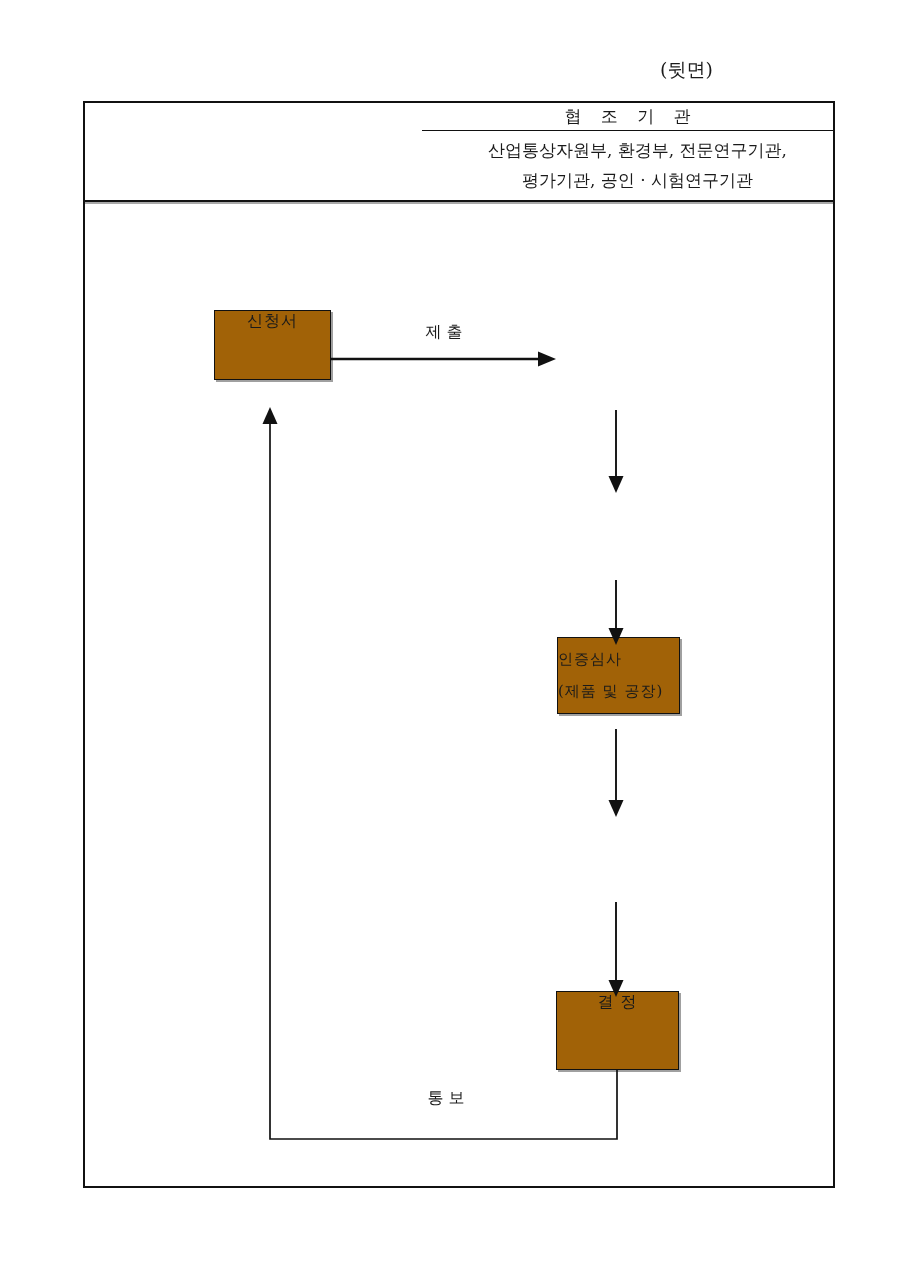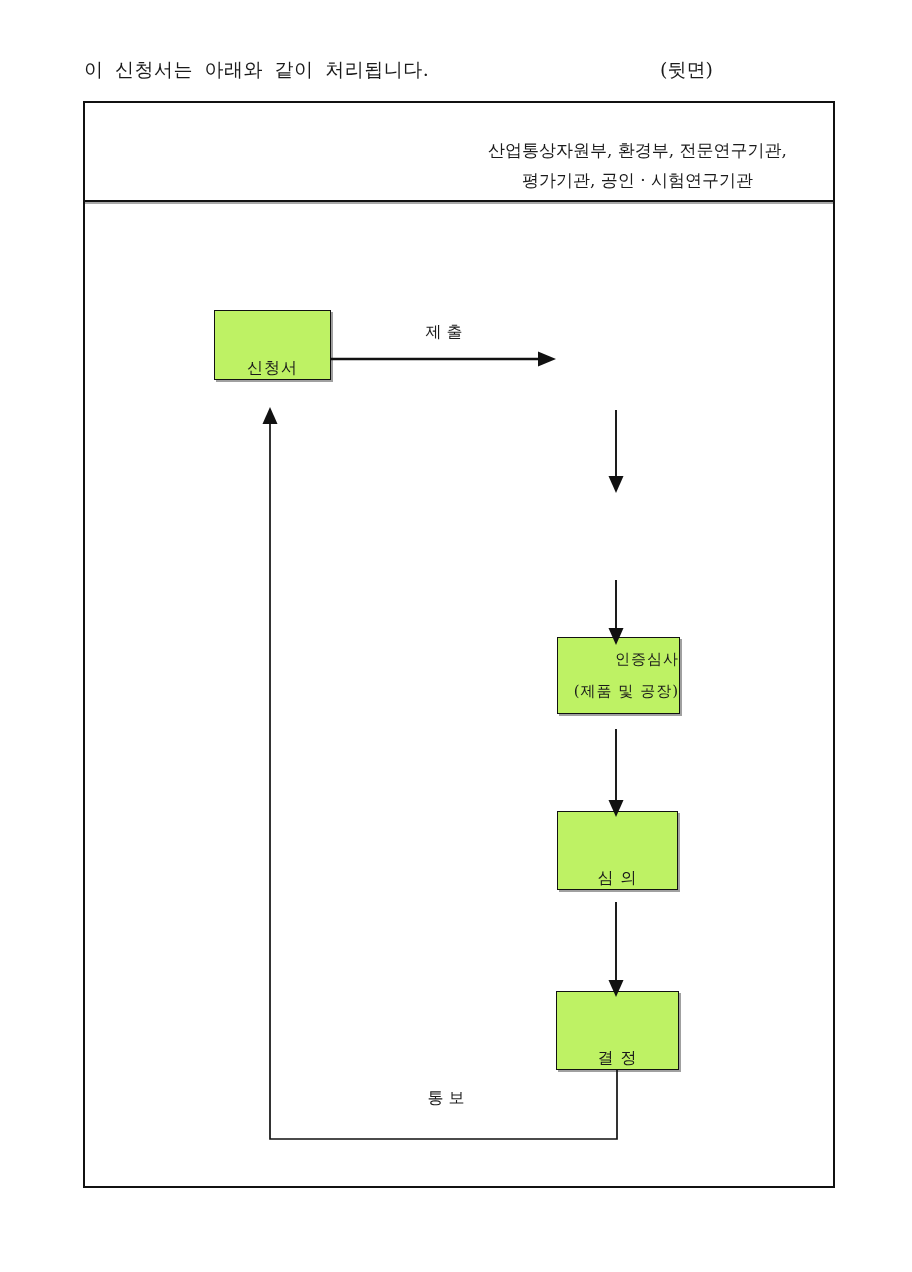--- a/index.html
+++ b/index.html
@@ -86,25 +86,25 @@
   }
   .agency-line { white-space: nowrap; }
   .tbl-body {
     position: relative;
     width: 748px;
     height: 984px;
   }
   .flow-box {
     position: absolute;
     border: 1.5px solid #111;
-    background: #bef264;
+    background: #a16207;
     box-shadow: 2px 2px 0 #a0a0a0;
     box-sizing: border-box;
     display: flex;
-    align-items: flex-end;
+    align-items: flex-start;
     justify-content: center;
     font-size: 16px;
     letter-spacing: 1px;
     z-index: 1;
   }
   .box-application   { left: 129px; top: 108px; width: 117px; height: 70px; }
   .box-receipt       { left: 471px; top: 107px; width: 122px; height: 75px; }
   .box-doc-review    { left: 472px; top: 283px; width: 121px; height: 89px; }
   .box-cert-review   {
     left: 472px; top: 435px; width: 123px; height: 77px;
@@ -132,48 +132,45 @@
     height: 984px;
     z-index: 2;
     pointer-events: none;
   }
 </style>
 </head>
 <body>
 
 <div class="page">
 
-  <div class="intro-text">이 신청서는 아래와 같이 처리됩니다.</div>
   <div class="back-label">(뒷면)</div>
 
   <div class="proc-table">
 
     <div class="tbl-header">
+      <div class="cell-coop-title">협 조 기 관</div>
       <div class="cell-agencies">
         <div class="agency-line">산업통상자원부, 환경부, 전문연구기관,</div>
         <div class="agency-line">평가기관, 공인 · 시험연구기관</div>
       </div>
     </div>
 
     <div class="tbl-body">
 
       <div class="flow-box box-application">
         <span>신청서</span>
       </div>
 
 
 
       <div class="flow-box box-cert-review">
         <span>인증심사</span>
         <span>(제품 및 공장)</span>
       </div>
 
-      <div class="flow-box box-deliberation">
-        <span>심 의</span>
-      </div>
 
       <div class="flow-box box-decision">
         <span>결 정</span>
       </div>
 
       <div class="edge-label label-submit">제 출</div>
       <div class="edge-label label-notify">통 보</div>
 
       <svg class="connector-svg" viewBox="0 0 748 984" xmlns="http://www.w3.org/2000/svg">
 

